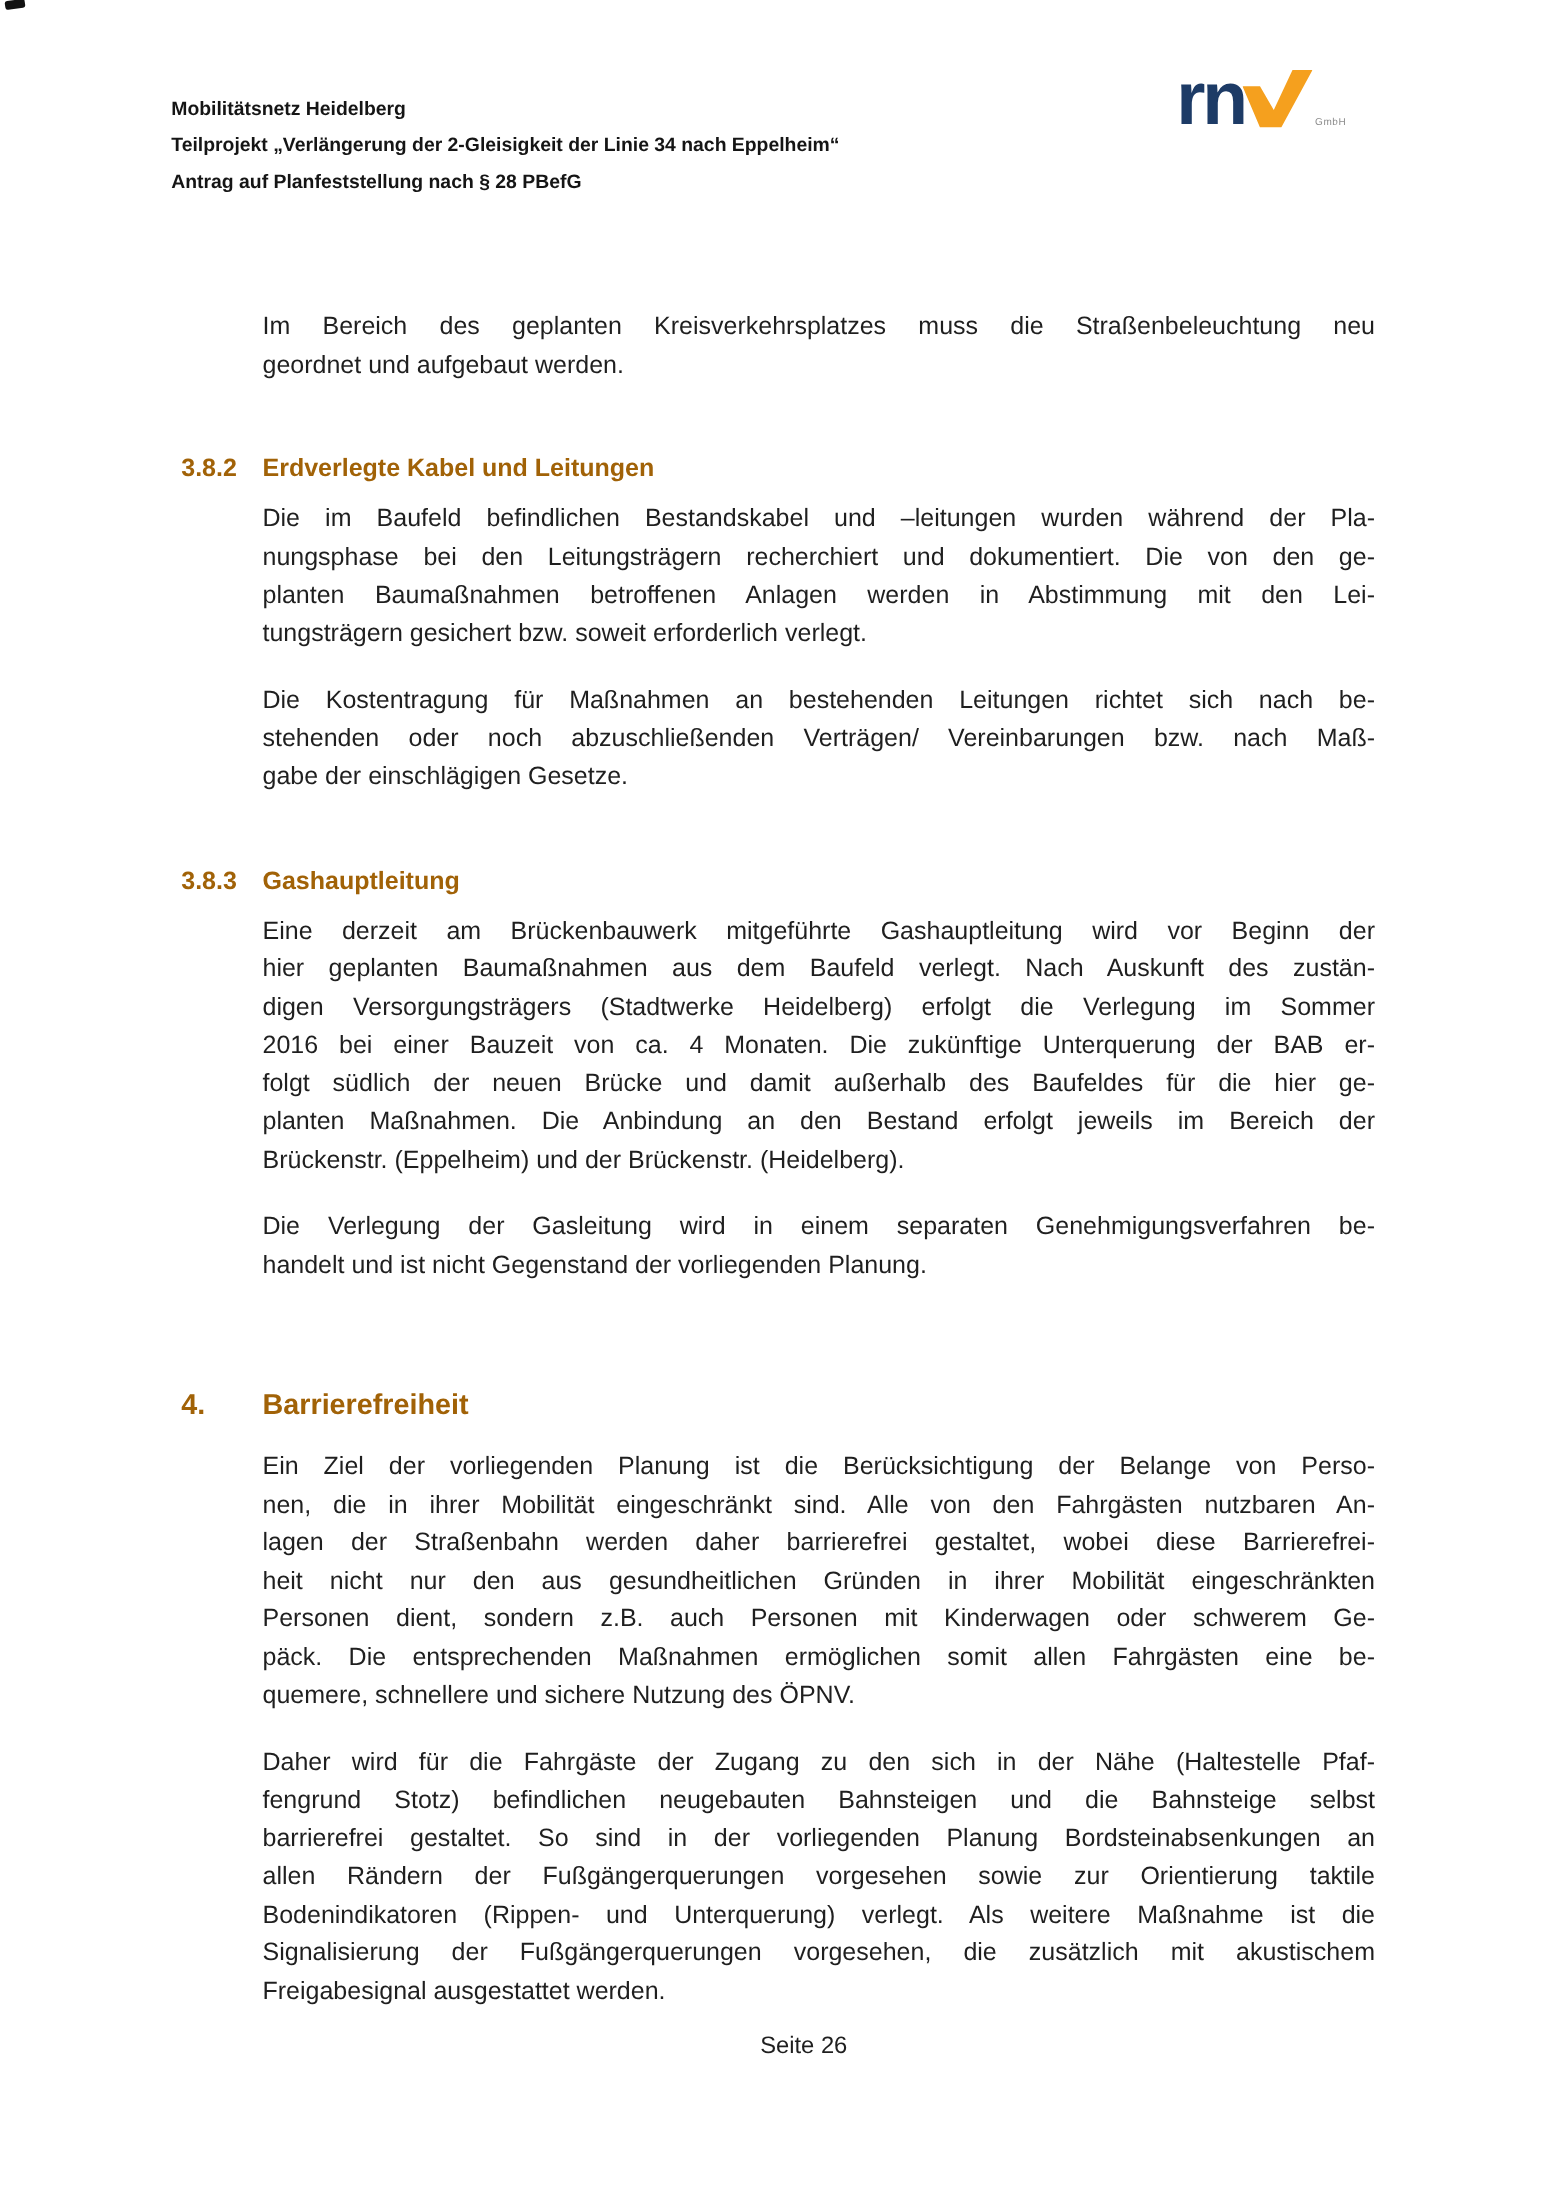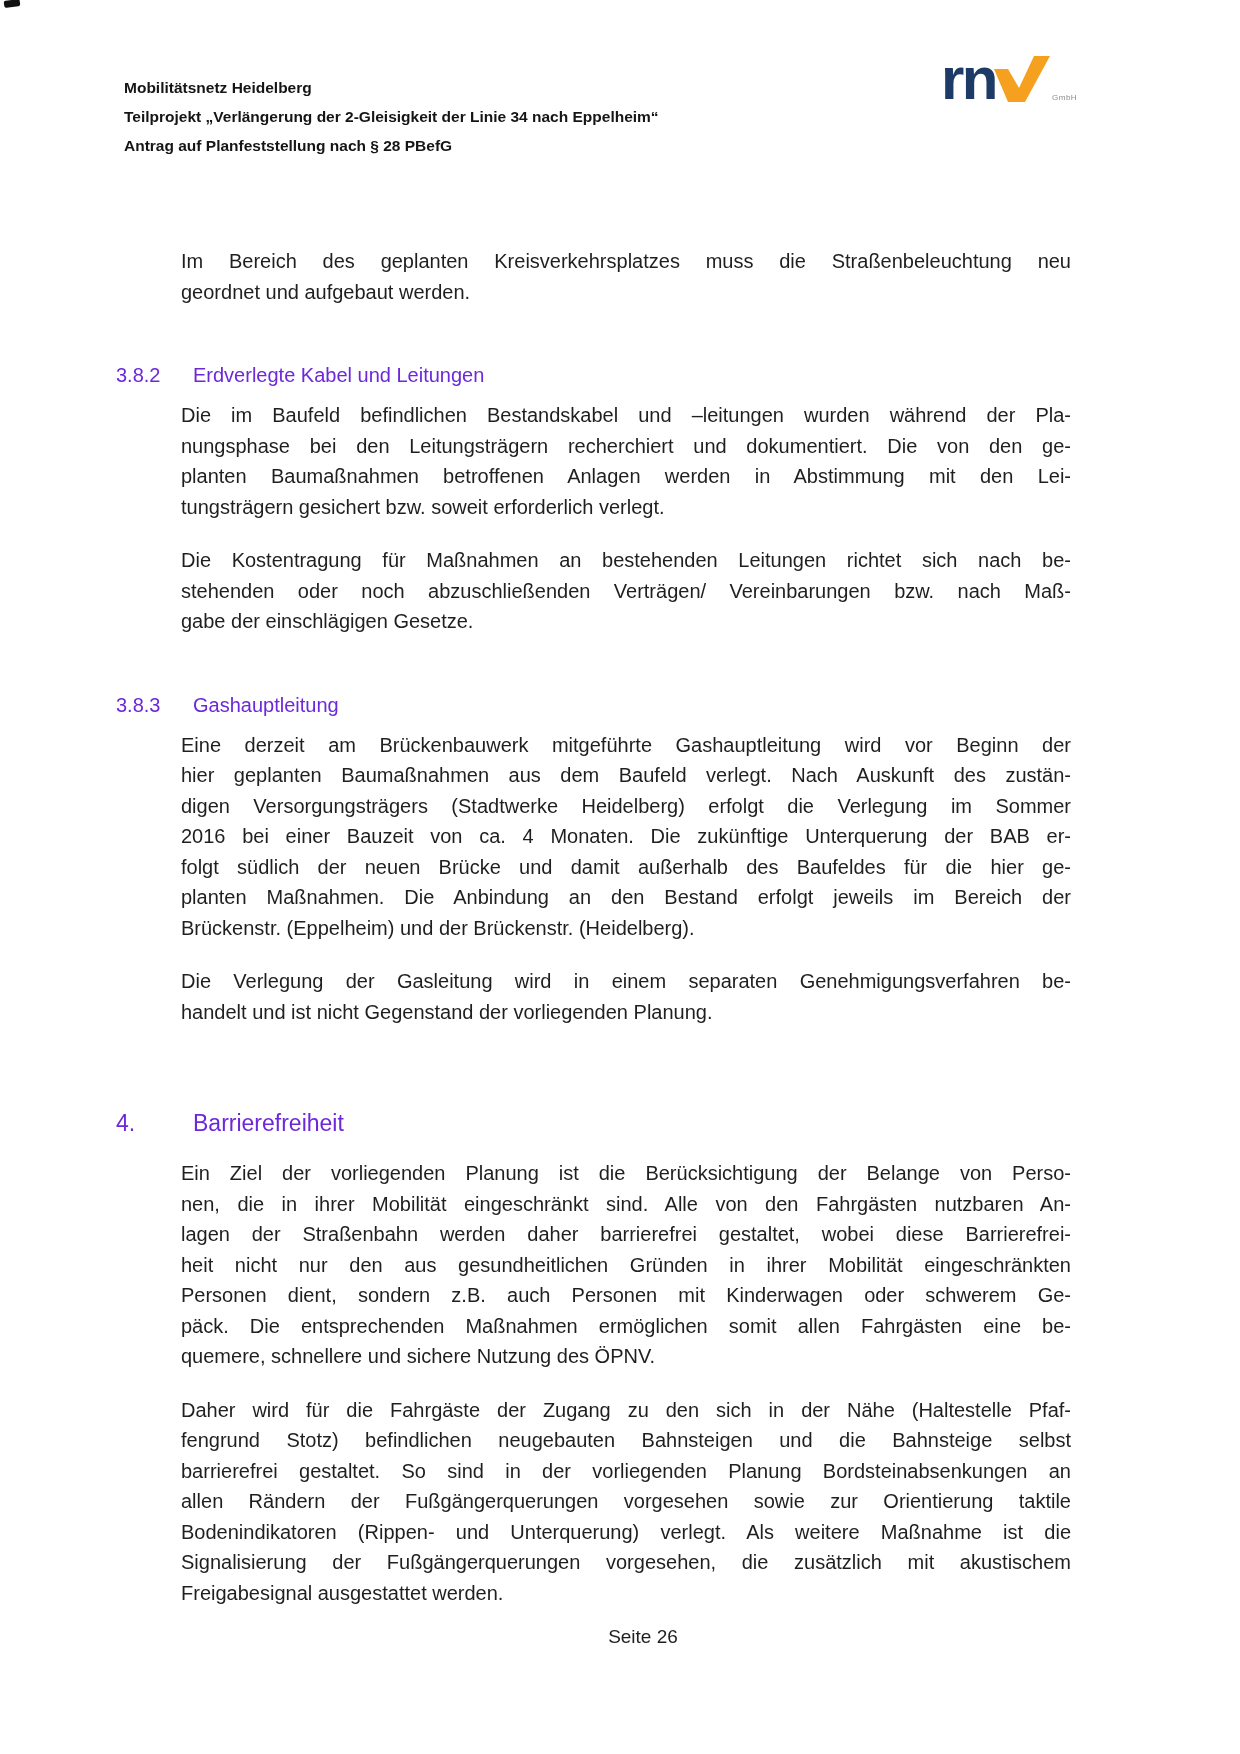--- a/index.html
+++ b/index.html
@@ -2,33 +2,33 @@
 <html><head>
 <meta charset="utf-8">
 <style>
   html,body{margin:0;padding:0;background:#ffffff;}
   .page{
     position:relative;width:1240px;height:1754px;background:#ffffff;overflow:hidden;
     font-family:"Liberation Sans",sans-serif;color:#1f1f1f;
   }
   .scan-artifact{position:absolute;left:4px;top:0px;width:16px;height:7px;background:#111;border-radius:2px;transform:rotate(-8deg);}
   
-  .header{position:absolute;left:124px;top:73px;font-weight:bold;font-size:15.5px;line-height:29px;color:#151515;}
+  .header{position:absolute;left:137px;top:73px;font-weight:bold;font-size:15.5px;line-height:29px;color:#151515;}
   
   .logo{position:absolute;left:941px;top:56px;display:flex;align-items:flex-end;}
   .logo-rn{font-size:60px;font-weight:bold;line-height:46px;letter-spacing:-2.5px;}
   .logo-v{margin-left:-2px;display:block;}
   .logo-suffix{font-size:8px;color:#8c8c8c;line-height:9px;margin-left:2px;letter-spacing:0.5px;text-align:center;}
   
-  main{position:absolute;left:116px;top:0;width:955px;}
+  main{position:absolute;left:145px;top:0;width:955px;}
   .para{margin-left:65px;width:890px;font-size:20px;line-height:30.5px;margin-top:23px;}
   main .para:first-child{margin-top:246px;}
   .pline{text-align:justify;text-align-last:justify;text-justify:inter-word;}
   .pline.last{text-align-last:left;}
-  .heading{margin-top:53px;display:flex;font-weight:normal;font-size:20px;line-height:30px;color:#6d28d9;gap:12px;}
+  .heading{margin-top:53px;display:flex;font-weight:bold;font-size:20px;line-height:30px;color:#a16207;}
   .heading .num{flex:0 0 65px;width:65px;}
   .heading.h1{margin-top:78px;font-size:23px;line-height:36px;}
   .heading + .para{margin-top:10px;}
   .heading.h1 + .para{margin-top:17px;}
   
   .footer{position:absolute;left:198px;top:1626px;width:890px;text-align:center;font-size:19px;color:#1f1f1f;}
 </style>
 </head>
 <body>
 

